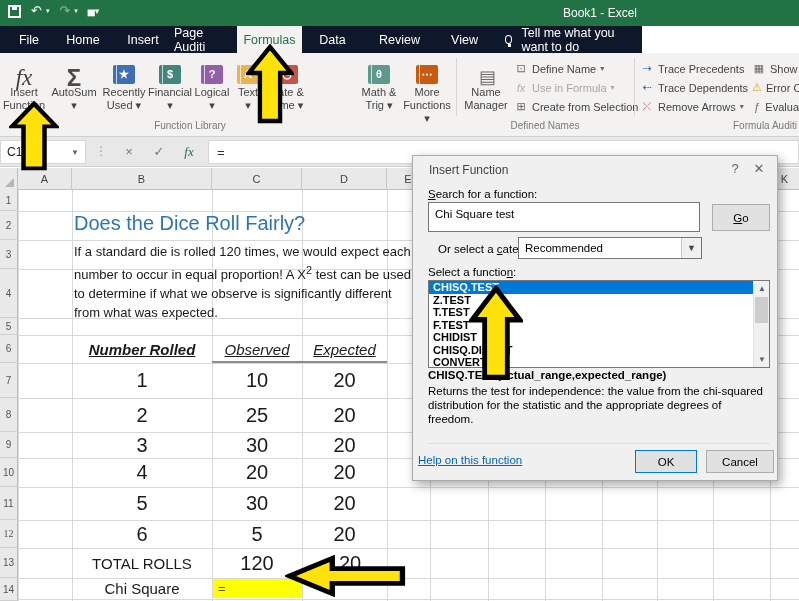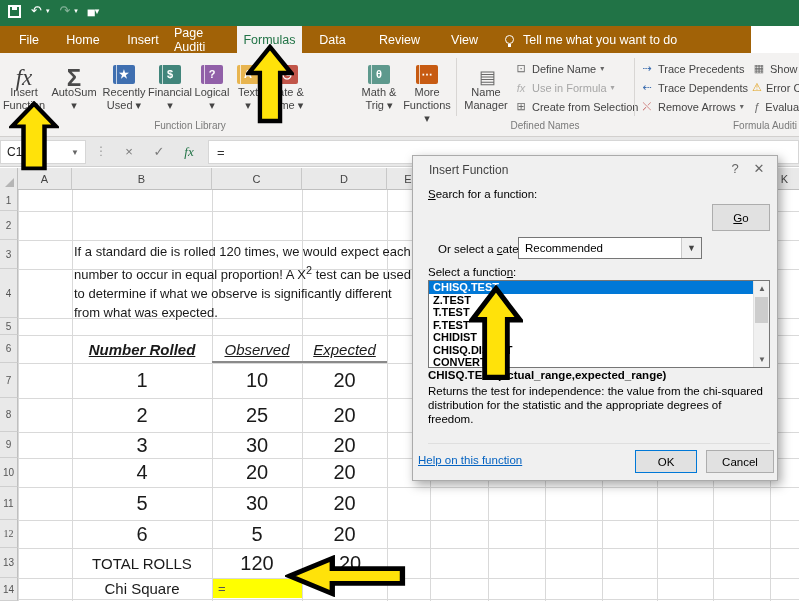--- a/index.html
+++ b/index.html
@@ -11,21 +11,21 @@
   
   .titlebar { position:absolute; left:0; top:0; width:799px; height:26px; background:#217346; }
   .qat { position:absolute; left:8px; top:4px; display:flex; align-items:center; gap:10px; color:#fff; }
   .floppy { width:13px; height:13px; border:2px solid #fff; position:relative; }
   .floppy::after { content:""; position:absolute; left:2px; top:-1px; width:5px; height:4px; background:#fff; }
   .qicon { font-size:13px; line-height:14px; color:#fff; }
   .qicon.dim { opacity:.45; }
   .mini-caret { font-size:7px; color:#fff; margin-left:-6px; }
   .win-title { position:absolute; left:520px; top:6px; width:160px; text-align:center; color:#fff; font-size:12px; }
   
-  .tabbar { position:absolute; left:0; top:26px; width:751px; height:27px; background:#a16207; }
+  .tabbar { position:absolute; left:0; top:26px; width:642px; height:27px; background:#0f172a; }
   .tab { position:absolute; top:0; height:27px; display:flex; align-items:center; justify-content:center; color:#fff; font-size:12.5px; cursor:default; }
   .tab.active { background:#f3f2f1; color:#217346; }
   .tellme { position:absolute; left:505px; top:0; height:27px; display:flex; align-items:center; gap:9px; color:#fff; font-size:12.5px; }
   .bulb { width:9px; height:9px; border:1.5px solid #fff; border-radius:50%; position:relative; }
   .bulb::after { content:""; position:absolute; left:2px; top:8px; width:3px; height:3px; background:#fff; }
   
   .ribbon { position:absolute; left:0; top:53px; width:799px; height:84px; background:#f3f2f1; border-bottom:1px solid #d2d0ce; }
   .rbtn { position:absolute; top:3px; height:62px; text-align:center; font-size:11px; color:#444; line-height:13px; }
   .rbtn .big-ic { height:28px; display:flex; align-items:flex-end; justify-content:center; margin-bottom:2px; }
   .fx-big { font-family:"Liberation Serif", serif; font-style:italic; font-size:23px; color:#3d3d3d; }
@@ -98,20 +98,21 @@
 
   <div class="titlebar">
     <div class="qat">
       <span class="floppy"></span>
       <span class="qicon">↶</span>
         <span class="mini-caret">▾</span>
       <span class="qicon dim">↷</span>
         <span class="mini-caret dim">▾</span>
       <span class="qicon" style="font-size:9px;">▅▾</span>
     </div>
+    <div class="win-title">Book1 - Excel</div>
   </div>
 
   <div class="tabbar">
     <div class="tab" style="left:10px;width:38px;">File</div>
     <div class="tab" style="left:58px;width:50px;">Home</div>
     <div class="tab" style="left:118px;width:50px;">Insert</div>
     <div class="tab" style="left:174px;width:60px;">Page Auditi</div>
     <div class="tab active" style="left:237px;width:65px;">Formulas</div>
     <div class="tab" style="left:310px;width:45px;">Data</div>
     <div class="tab" style="left:372px;width:55px;">Review</div>
@@ -301,20 +302,21 @@
     <div class="rowhdr" style="top:168px;height:28px;">6</div>
     <div class="rowhdr" style="top:196px;height:35px;">7</div>
     <div class="rowhdr" style="top:231px;height:34px;">8</div>
     <div class="rowhdr" style="top:265px;height:26px;">9</div>
     <div class="rowhdr" style="top:291px;height:29px;">10</div>
     <div class="rowhdr" style="top:320px;height:33px;">11</div>
     <div class="rowhdr" style="top:353px;height:28px;font-family:Liberation Serif, serif;">12</div>
     <div class="rowhdr" style="top:381px;height:30px;">13</div>
     <div class="rowhdr" style="top:411px;height:23px;">14</div>
 
+    <div class="sheet-title">Does the Dice Roll Fairly?</div>
     <div class="sheet-para"><span>If a standard die is rolled 120 times, we would expect each number to occur in equal proportion!  A X</span><sup>2</sup><span> test can be used to determine if what we observe is significantly different from what was expected.</span></div>
 
     <div class="cell hdr b" style="left:72px;top:168px;width:140px;height:28px;">Number Rolled</div>
     <div class="cell hdr" style="left:212px;top:168px;width:90px;height:28px;">Observed</div>
     <div class="cell hdr" style="left:302px;top:168px;width:85px;height:28px;">Expected</div>
     <div class="hdr-underline"></div>
 
     <div class="cell" style="left:72px;top:196px;width:140px;height:35px;">1</div>
     <div class="cell" style="left:212px;top:196px;width:90px;height:35px;">10</div>
     <div class="cell" style="left:302px;top:196px;width:85px;height:35px;">20</div>
@@ -348,20 +350,21 @@
       <span>=</span>
     </div>
   </div>
 
   <div class="dialog">
     <div class="dlg-title">Insert Function</div>
     <div class="dlg-sys" style="right:32px;">?</div>
     <div class="dlg-sys" style="right:8px;">✕</div>
 
     <div class="dlg-label" style="left:15px;top:32px;"><u>S</u><span>earch for a function:</span></div>
+    <div class="dlg-input"><span>Chi Square test</span></div>
     <div class="btn" style="left:299px;top:48px;width:58px;height:27px;">
         <span><u>G</u><span>o</span></span>
       </div>
 
     <div class="dlg-label" style="left:25px;top:87px;"><span>Or select a </span><u>c</u><span>ategory:</span></div>
     <div class="combo">
       <span>Recommended</span>
       <span class="cbtn">▼</span>
     </div>
 

